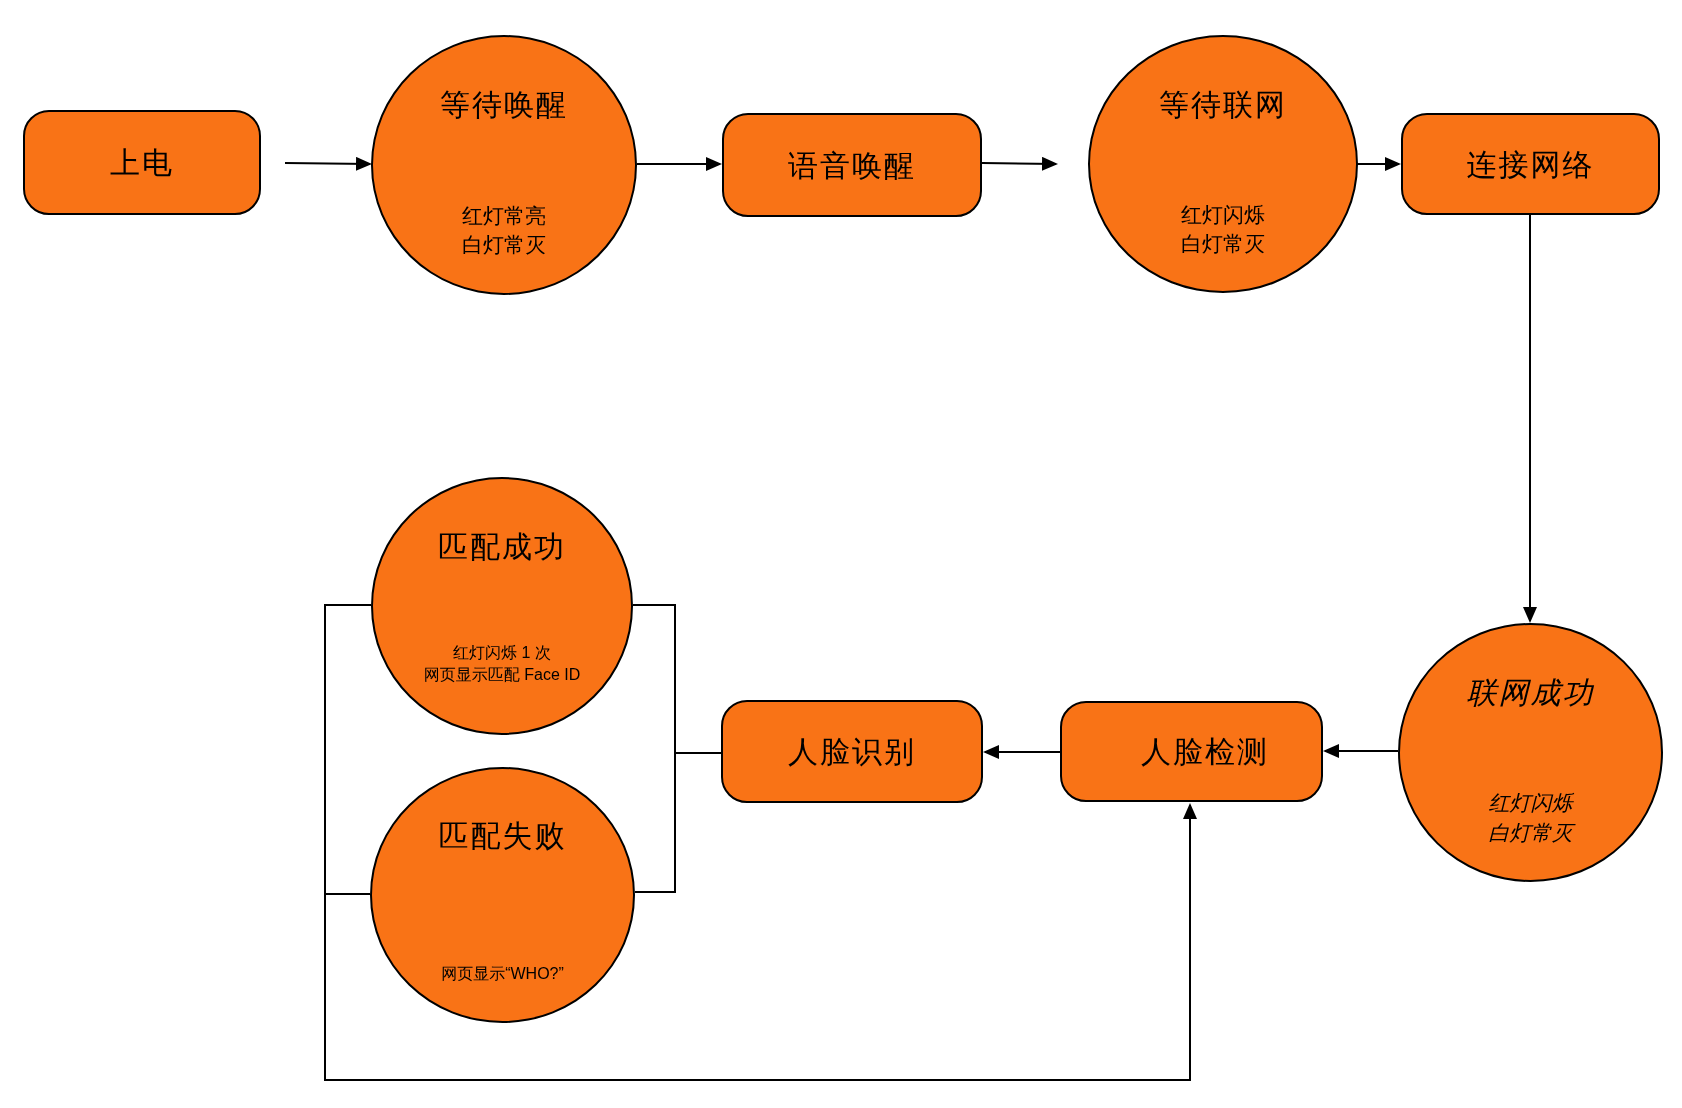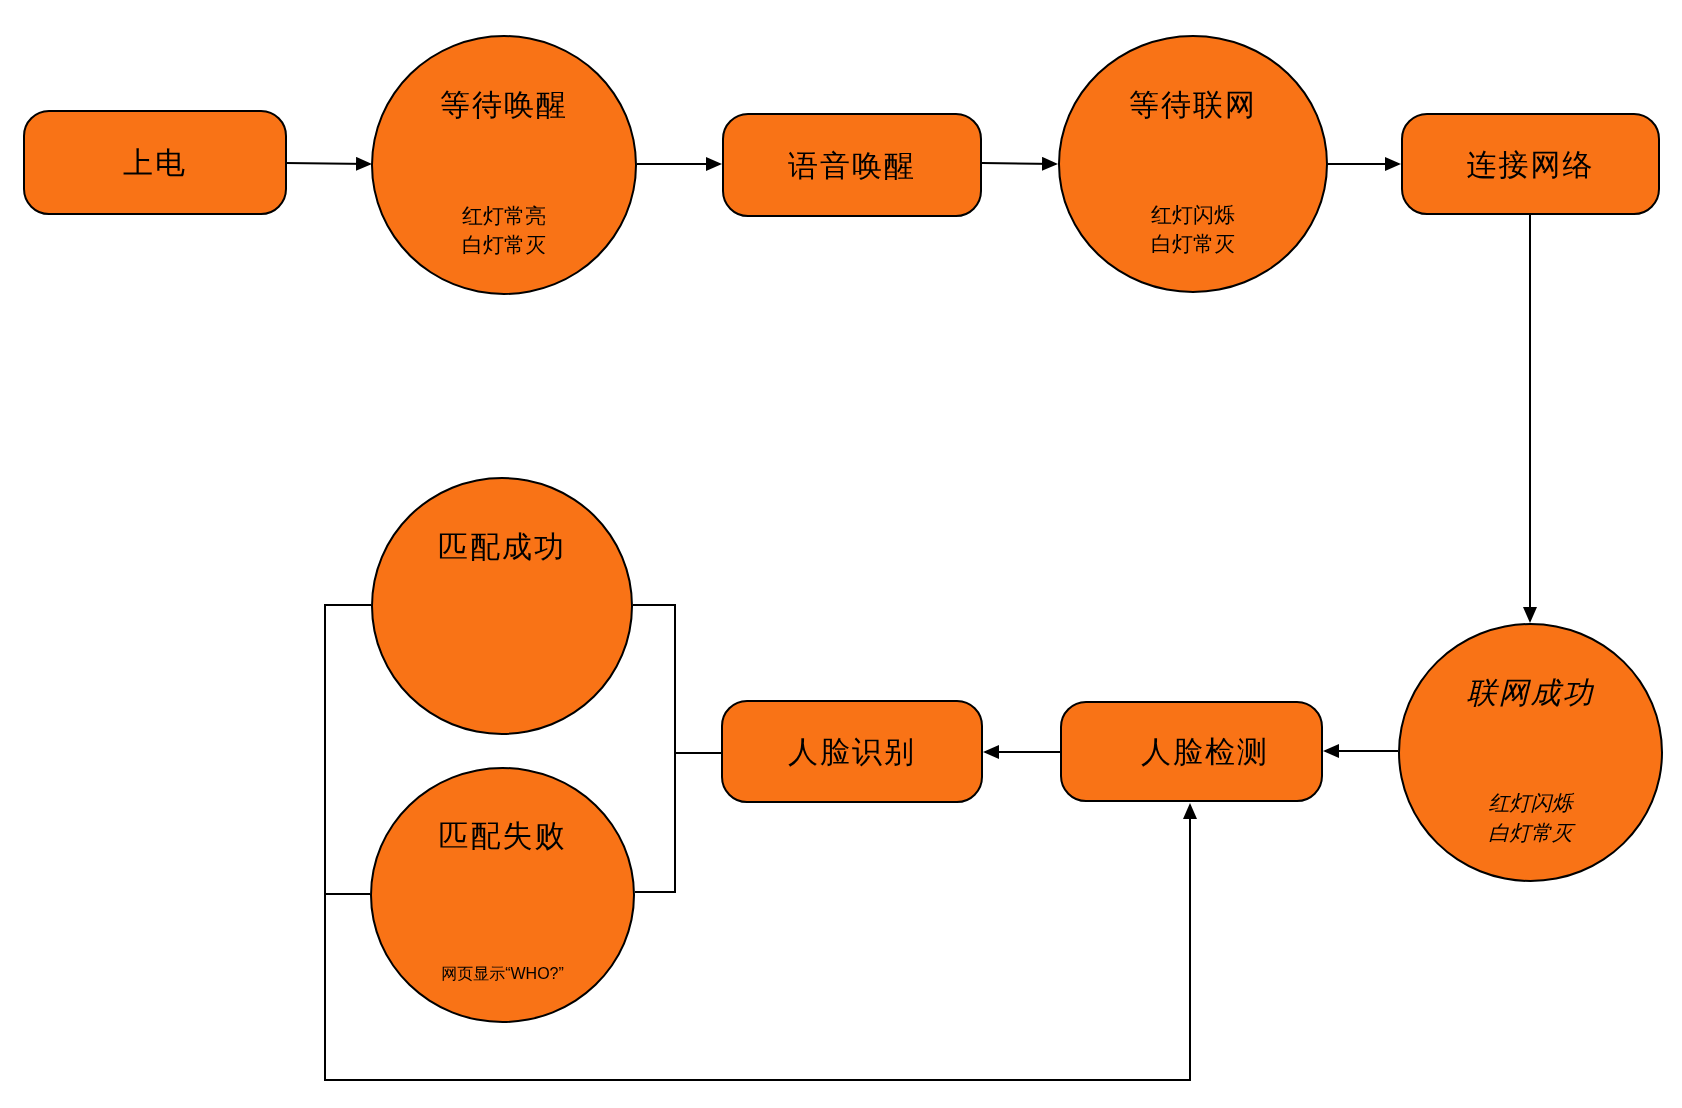--- a/index.html
+++ b/index.html
@@ -62,27 +62,27 @@
   }
   .node-sub.small {
     font-size: 16px;
     line-height: 1.38;
   }
   .node-sub.low {
     top: 69%;
     margin-top: 20px;
   }
   
-  .n-power      { left: 23px;   top: 110px; width: 264px; height: 105px; }
+  .n-power      { left: 23px;   top: 110px; width: 238px; height: 105px; }
   .n-voice      { left: 722px;  top: 113px; width: 260px; height: 104px; }
   .n-connect    { left: 1401px; top: 113px; width: 259px; height: 102px; }
   .n-recog      { left: 721px;  top: 700px; width: 262px; height: 103px; }
   .n-detect     { left: 1060px; top: 701px; width: 263px; height: 101px; padding-left: 27px; }
   .e-waitwake   { left: 371px;  top: 35px;  width: 266px; height: 260px; }
-  .e-waitnet    { left: 1058px; top: 35px;  width: 270px; height: 258px; }
+  .e-waitnet    { left: 1088px; top: 35px;  width: 270px; height: 258px; }
   .e-netok      { left: 1398px; top: 623px; width: 265px; height: 259px; font-style: italic; }
   .e-matchok    { left: 371px;  top: 477px; width: 262px; height: 258px; }
   .e-matchfail  { left: 370px;  top: 767px; width: 265px; height: 256px; }
 </style>
 </head>
 <body>
 
 <div id="canvas">
 
   <svg id="wires" viewBox="0 0 1682 1108" xmlns="http://www.w3.org/2000/svg">
@@ -148,20 +148,24 @@
   <div class="node ellipse e-netok">
     <div class="node-title">联网成功</div>
     <div class="node-sub">
       <div>红灯闪烁</div>
       <div>白灯常灭</div>
     </div>
   </div>
 
   <div class="node ellipse e-matchok">
     <div class="node-title">匹配成功</div>
+    <div class="node-sub small">
+      <div>红灯闪烁 1 次</div>
+      <div>网页显示匹配 Face ID</div>
+    </div>
   </div>
 
   <div class="node ellipse e-matchfail">
     <div class="node-title">匹配失败</div>
     <div class="node-sub small low">
       <div>网页显示“WHO?”</div>
     </div>
   </div>
 
 </div>

